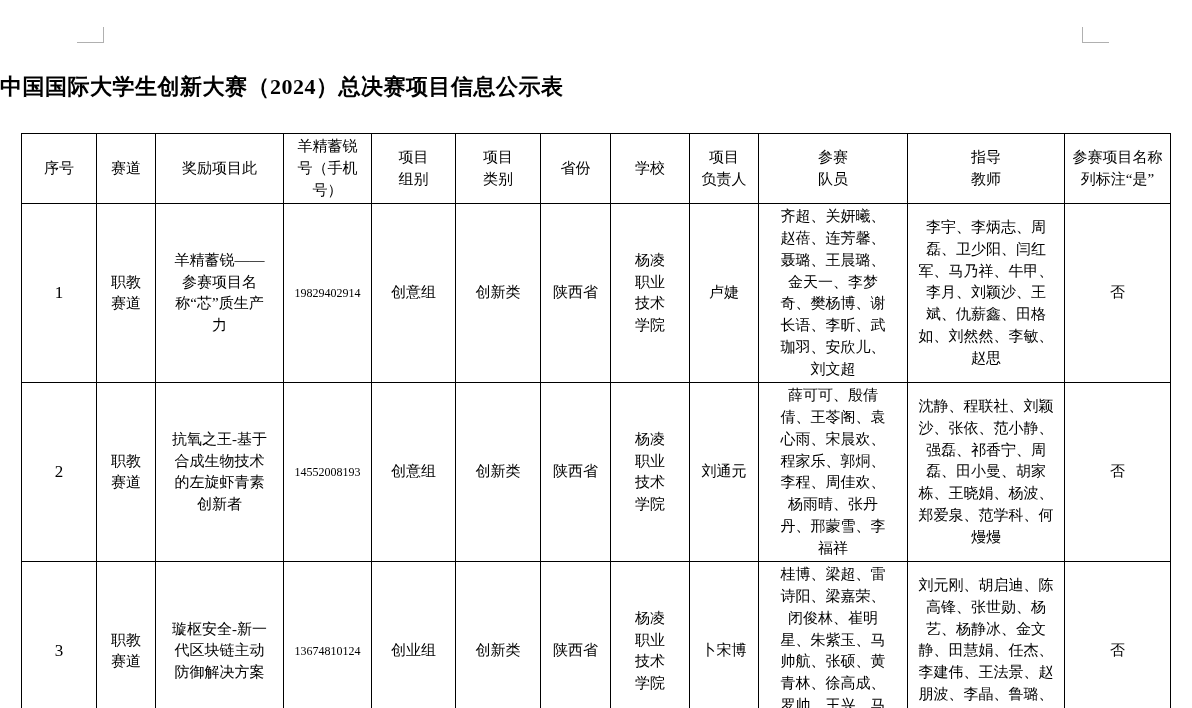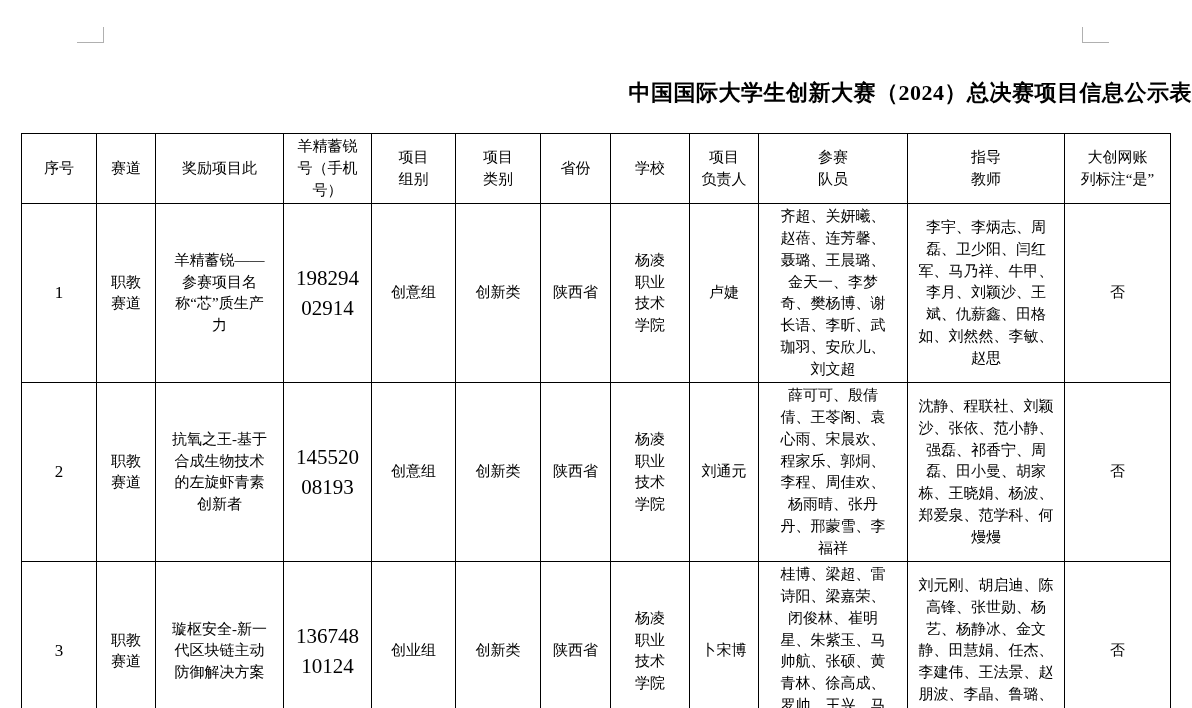--- a/index.html
+++ b/index.html
@@ -33,25 +33,25 @@
     border-bottom: 1px solid #b0b0b0;
   }
   .crop-mark.tr {
     left: 1082px;
     top: 27px;
     border-left: 1px solid #b0b0b0;
     border-bottom: 1px solid #b0b0b0;
   }
   .doc-title {
     position: absolute;
-    top: 78px;
+    top: 72px;
     left: 0;
     width: 100%;
     margin: 0;
-    text-align: right;
+    text-align: left;
     font-size: 22px;
     font-weight: bold;
     letter-spacing: 0.5px;
   }
   table.info-table {
     position: absolute;
     left: 21px;
     top: 133px;
     width: 1149px;
     border-collapse: collapse;
@@ -70,21 +70,21 @@
     overflow: hidden;
   }
   .info-table thead tr { height: 67px; }
   .info-table tbody tr.r1 { height: 155px; }
   .info-table tbody tr.r2 { height: 161px; }
   .info-table tbody tr.r3 { height: 156px; }
   .info-table th { white-space: pre-line; }
   td.c-seq   { font-size: 17px; }
   td.c-track { padding: 0 8px; margin-left: 8px; }
   td.c-project { padding: 0 15px; }
-  td.c-account { font-size: 21px; padding: 0 9px; }
+  td.c-account { font-size: 12px; padding: 0 9px; }
   td.c-school  { padding: 0 20px; }
   td.c-members { padding: 2px 16px; font-family: Liberation Serif, serif; }
   td.c-teachers{ padding: 2px 7px; margin-top: 39px; }
 </style>
 </head>
 <body>
 
 <div class="page">
 
   <div class="crop-mark tl"></div>
@@ -120,21 +120,21 @@
         <th>项目
 类别</th>
         <th>省份</th>
         <th>学校</th>
         <th>项目
 负责人</th>
         <th>参赛
 队员</th>
         <th>指导
 教师</th>
-        <th>大创网账
+        <th>参赛项目名称
 列标注“是”</th>
       </tr>
     </thead>
     <tbody>
       <tr class="r1">
         <td class="c-seq">1</td>
         <td class="c-track">职教赛道</td>
         <td class="c-project">羊精蓄锐——参赛项目名称“芯”质生产力</td>
         <td class="c-account">19829402914</td>
         <td class="c-group">创意组</td>

